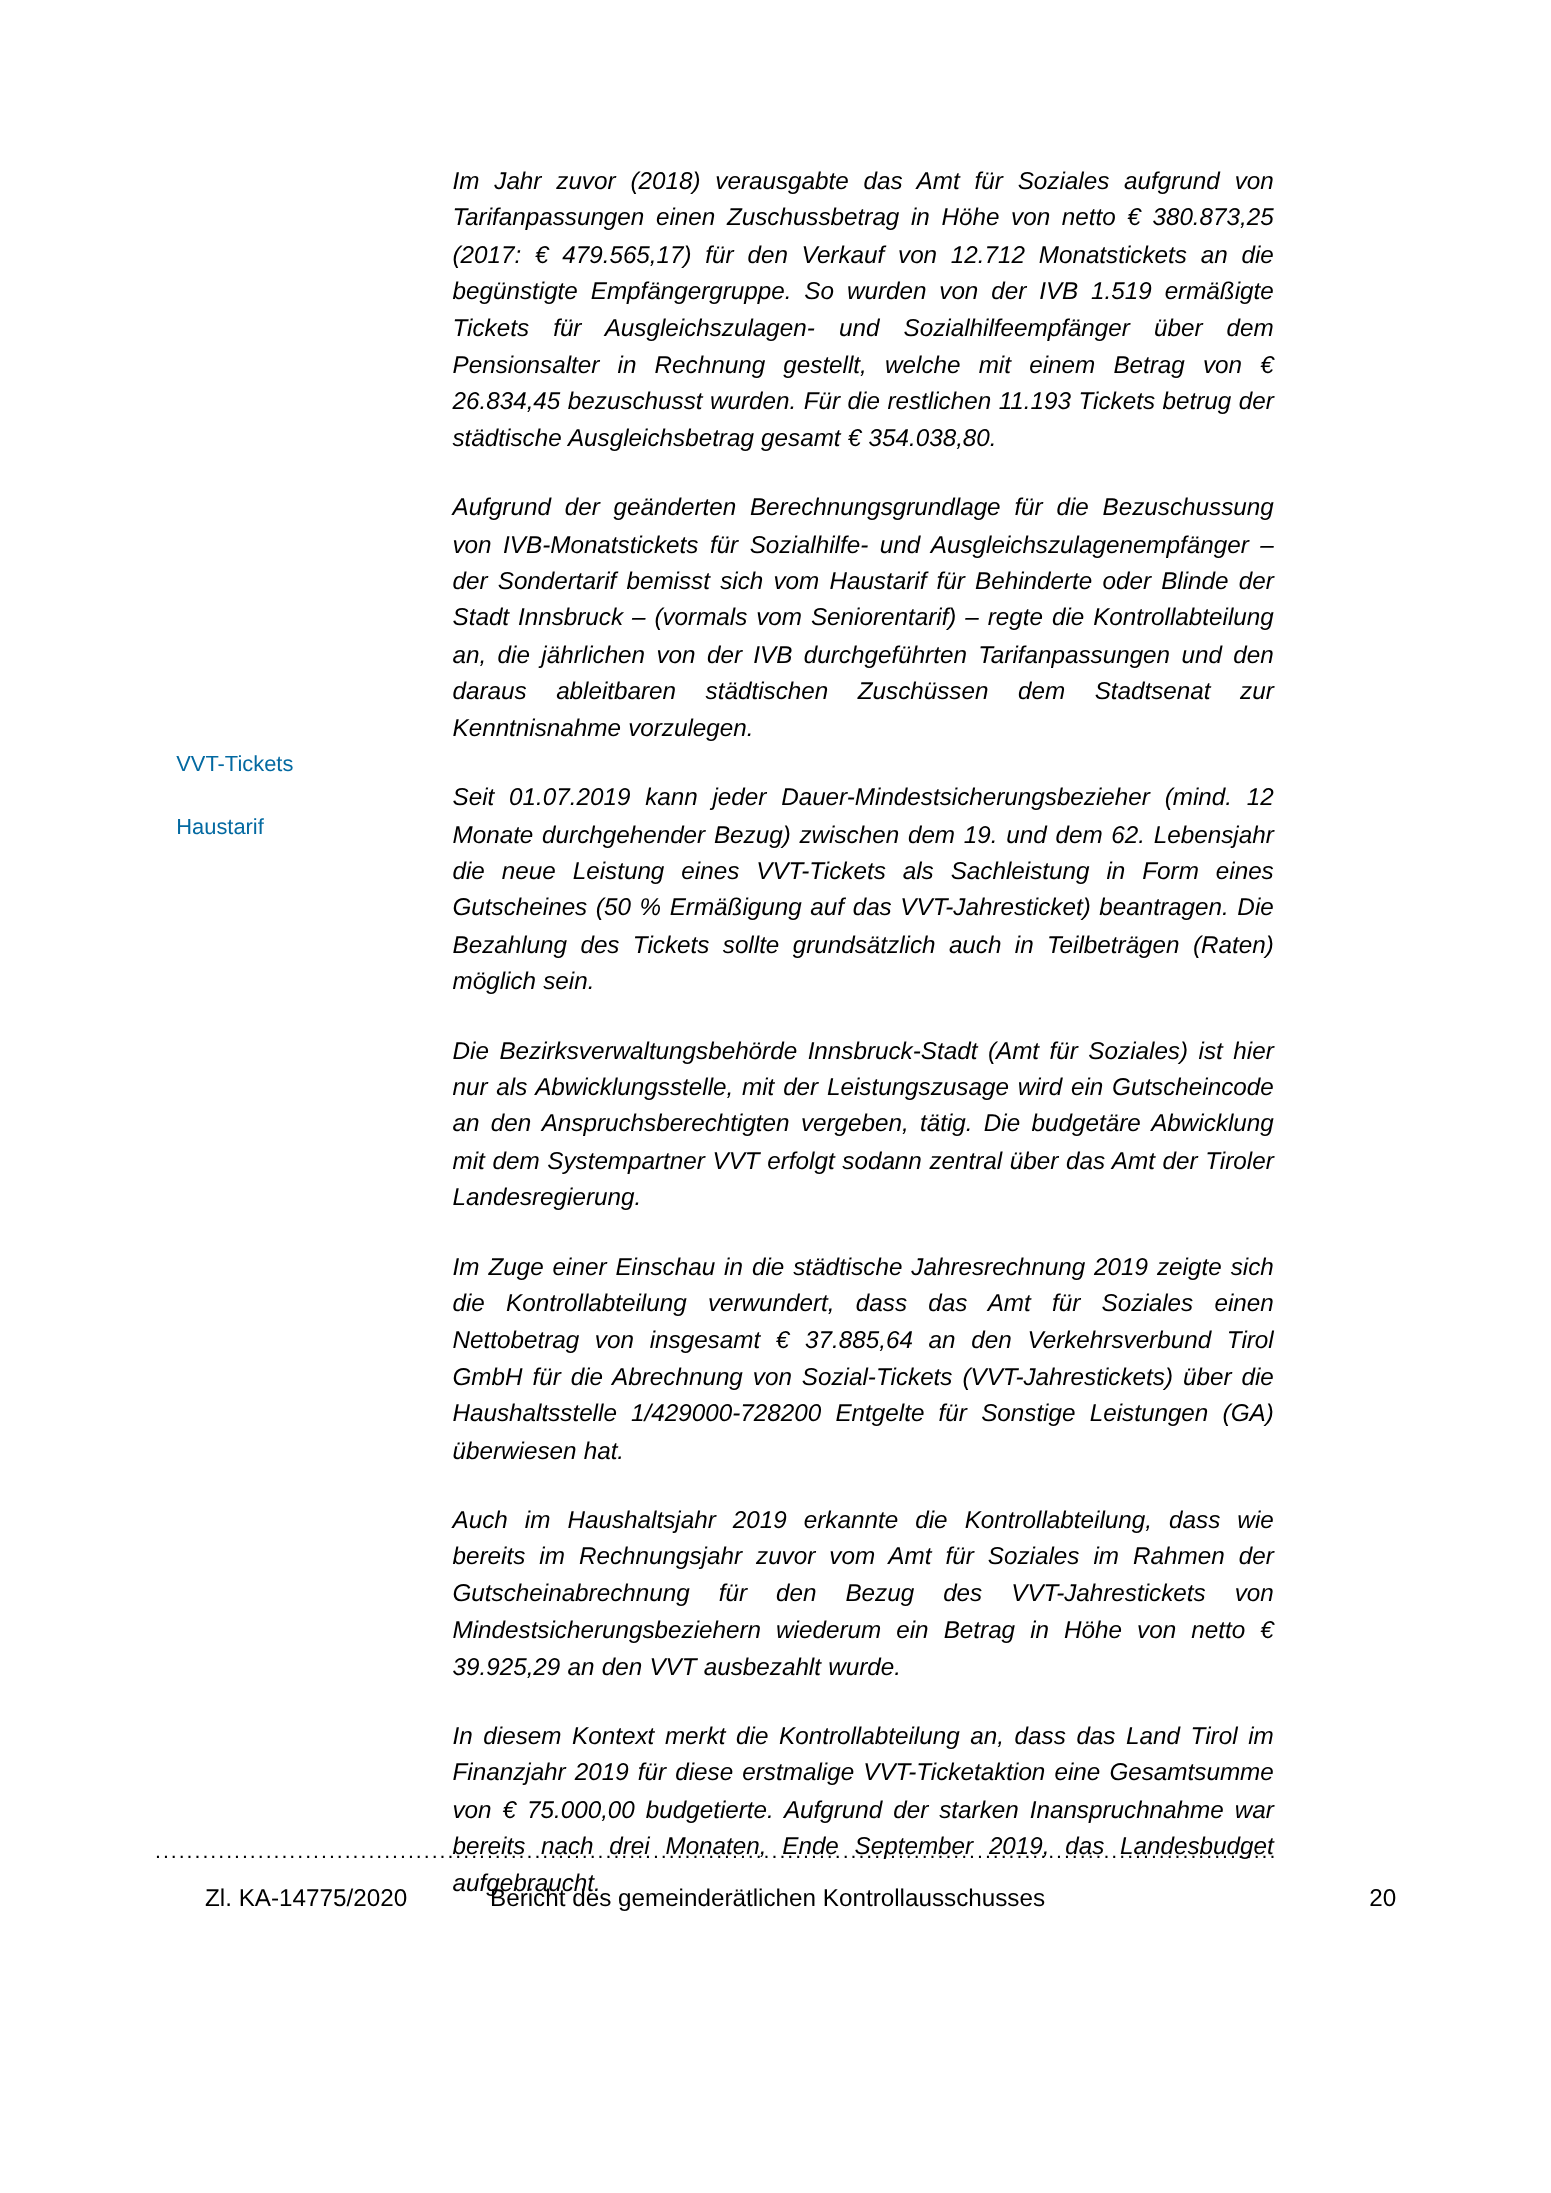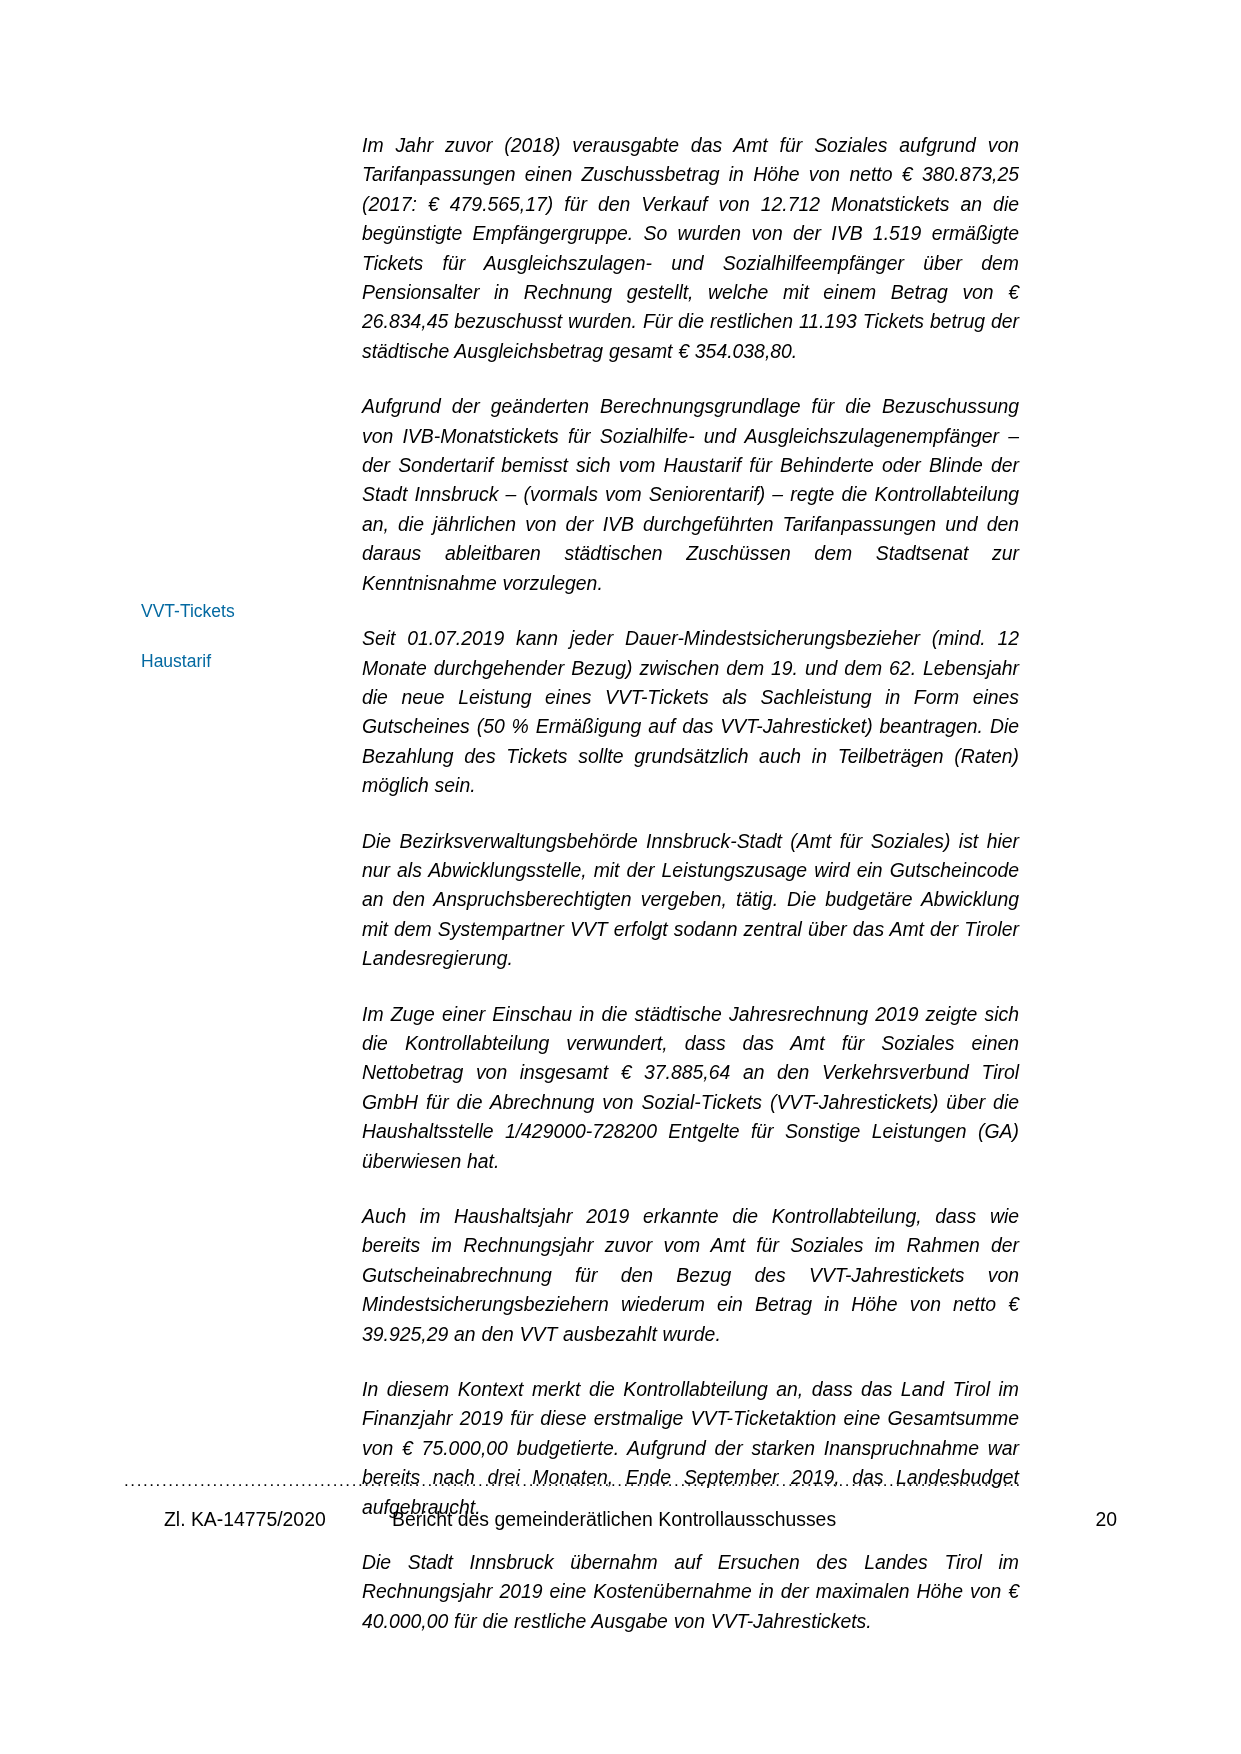--- a/index.html
+++ b/index.html
@@ -105,21 +105,20 @@
   </div>
 
   <div class="body-col">
     <p class="para">Im Jahr zuvor (2018) verausgabte das Amt für Soziales aufgrund von Tarifanpassungen einen Zuschussbetrag in Höhe von netto € 380.873,25 (2017: € 479.565,17) für den Verkauf von 12.712 Monatstickets an die begünstigte Empfängergruppe. So wurden von der IVB 1.519 ermäßigte Tickets für Ausgleichszulagen- und Sozialhilfeempfänger über dem Pensionsalter in Rechnung gestellt, welche mit einem Betrag von € 26.834,45 bezuschusst wurden. Für die restlichen 11.193 Tickets betrug der städtische Ausgleichsbetrag gesamt € 354.038,80.</p>
     <p class="para">Aufgrund der geänderten Berechnungsgrundlage für die Bezuschussung von IVB-Monatstickets für Sozialhilfe- und Ausgleichszulagenempfänger – der Sondertarif bemisst sich vom Haustarif für Behinderte oder Blinde der Stadt Innsbruck – (vormals vom Seniorentarif) – regte die Kontrollabteilung an, die jährlichen von der IVB durchgeführten Tarifanpassungen und den daraus ableitbaren städtischen Zuschüssen dem Stadtsenat zur Kenntnisnahme vorzulegen.</p>
     <p class="para">Seit 01.07.2019 kann jeder Dauer-Mindestsicherungsbezieher (mind. 12 Monate durchgehender Bezug) zwischen dem 19. und dem 62. Lebensjahr die neue Leistung eines VVT-Tickets als Sachleistung in Form eines Gutscheines (50 % Ermäßigung auf das VVT-Jahresticket) beantragen. Die Bezahlung des Tickets sollte grundsätzlich auch in Teilbeträgen (Raten) möglich sein.</p>
     <p class="para">Die Bezirksverwaltungsbehörde Innsbruck-Stadt (Amt für Soziales) ist hier nur als Abwicklungsstelle, mit der Leistungszusage wird ein Gutscheincode an den Anspruchsberechtigten vergeben, tätig. Die budgetäre Abwicklung mit dem Systempartner VVT erfolgt sodann zentral über das Amt der Tiroler Landesregierung.</p>
     <p class="para">Im Zuge einer Einschau in die städtische Jahresrechnung 2019 zeigte sich die Kontrollabteilung verwundert, dass das Amt für Soziales einen Nettobetrag von insgesamt € 37.885,64 an den Verkehrsverbund Tirol GmbH für die Abrechnung von Sozial-Tickets (VVT-Jahrestickets) über die Haushaltsstelle 1/429000-728200 Entgelte für Sonstige Leistungen (GA) überwiesen hat.</p>
     <p class="para">Auch im Haushaltsjahr 2019 erkannte die Kontrollabteilung, dass wie bereits im Rechnungsjahr zuvor vom Amt für Soziales im Rahmen der Gutscheinabrechnung für den Bezug des VVT-Jahrestickets von Mindestsicherungsbeziehern wiederum ein Betrag in Höhe von netto € 39.925,29 an den VVT ausbezahlt wurde.</p>
     <p class="para">In diesem Kontext merkt die Kontrollabteilung an, dass das Land Tirol im Finanzjahr 2019 für diese erstmalige VVT-Ticketaktion eine Gesamtsumme von € 75.000,00 budgetierte. Aufgrund der starken Inanspruchnahme war bereits nach drei Monaten, Ende September 2019, das Landesbudget aufgebraucht.</p>
-    <p class="para">Die Stadt Innsbruck übernahm auf Ersuchen des Landes Tirol im Rechnungsjahr 2019 eine Kostenübernahme in der maximalen Höhe von € 40.000,00 für die restliche Ausgabe von VVT-Jahrestickets.</p>
   </div>
 
   <div class="footer">
     <div class="footer-rule">..............................................................................................................................................</div>
     <div class="footer-row">
       <span class="footer-left">Zl. KA-14775/2020</span>
       <span class="footer-center">Bericht des gemeinderätlichen Kontrollausschusses</span>
       <span class="footer-right">20</span>
     </div>
   </div>

